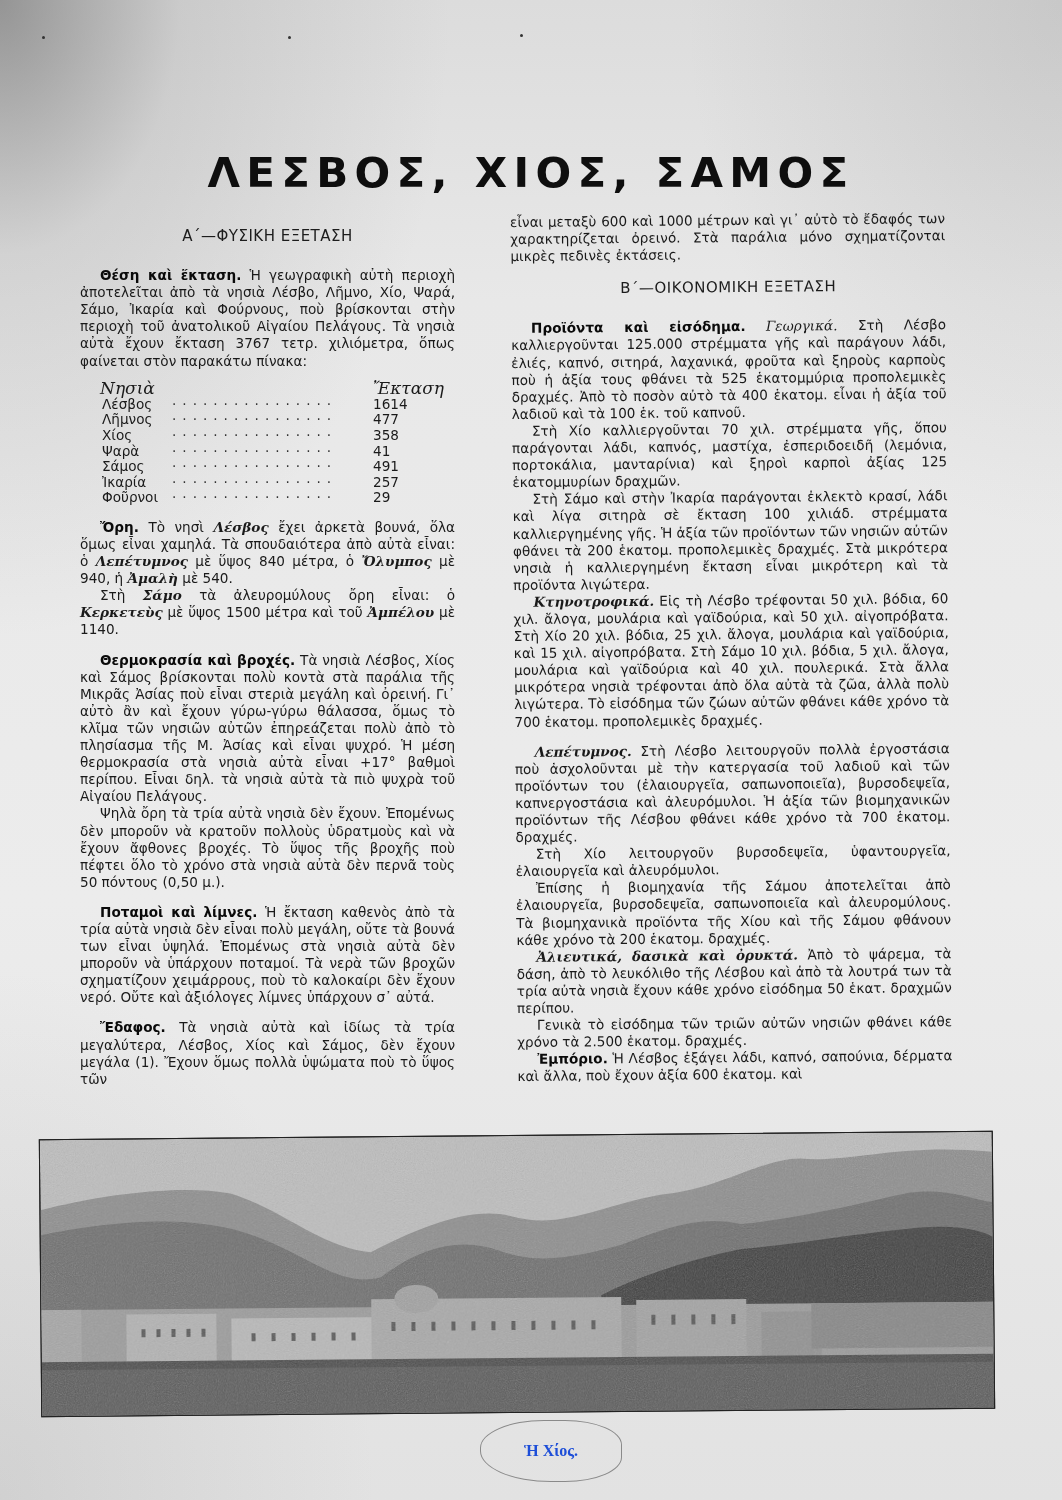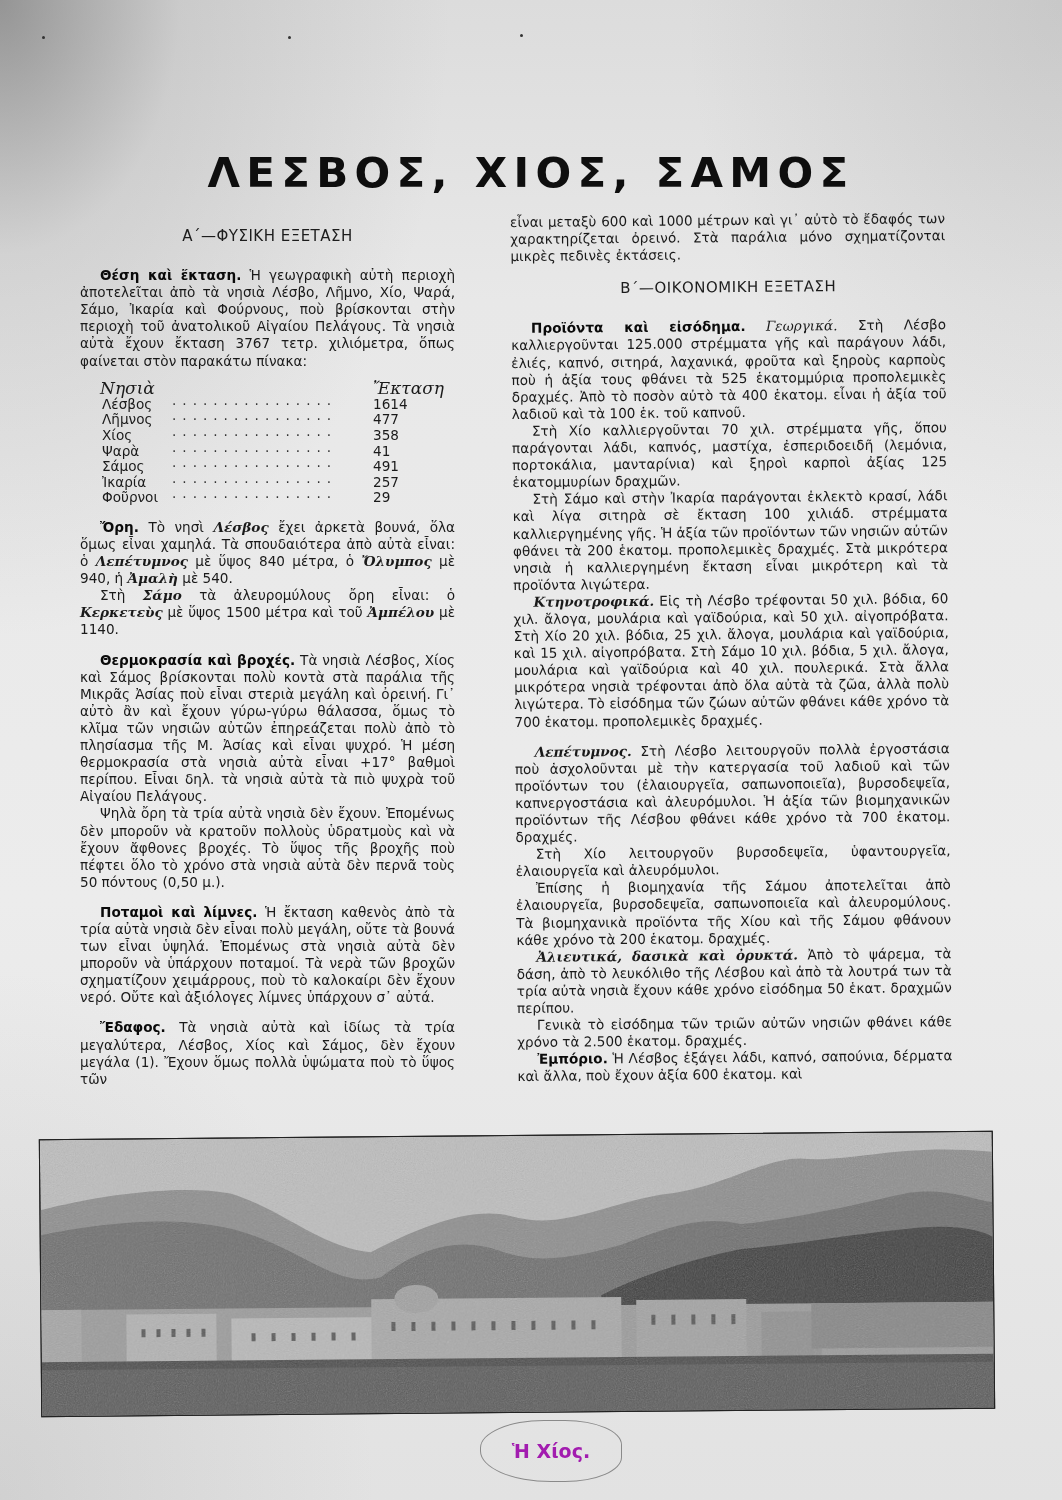--- a/index.html
+++ b/index.html
@@ -61,21 +61,21 @@
     overflow: hidden;
     border: 1px solid #222;
   }
   .photo svg { display: block; width: 100%; height: 100%; }
 
   .caption-wrap {
     position: absolute; left: 480px; top: 1420px; width: 140px; height: 60px;
     border: 1.5px solid #8a8a8a; border-radius: 45% 40% 40% 50%;
     display: flex; align-items: center; justify-content: center;
   }
-  .caption { font-weight: bold; font-size: 19px; color: #a21caf; }
+  .caption { font-weight: bold; font-size: 16px; color: #1d4ed8; font-family: Liberation Serif, serif; }
 
   .dust { position: absolute; width: 3px; height: 3px; background: #333; border-radius: 50%; }
 </style>
 </head>
 <body>
 
 <div class="page">
 
   <div class="title">ΛΕΣΒΟΣ, ΧΙΟΣ, ΣΑΜΟΣ</div>
 

